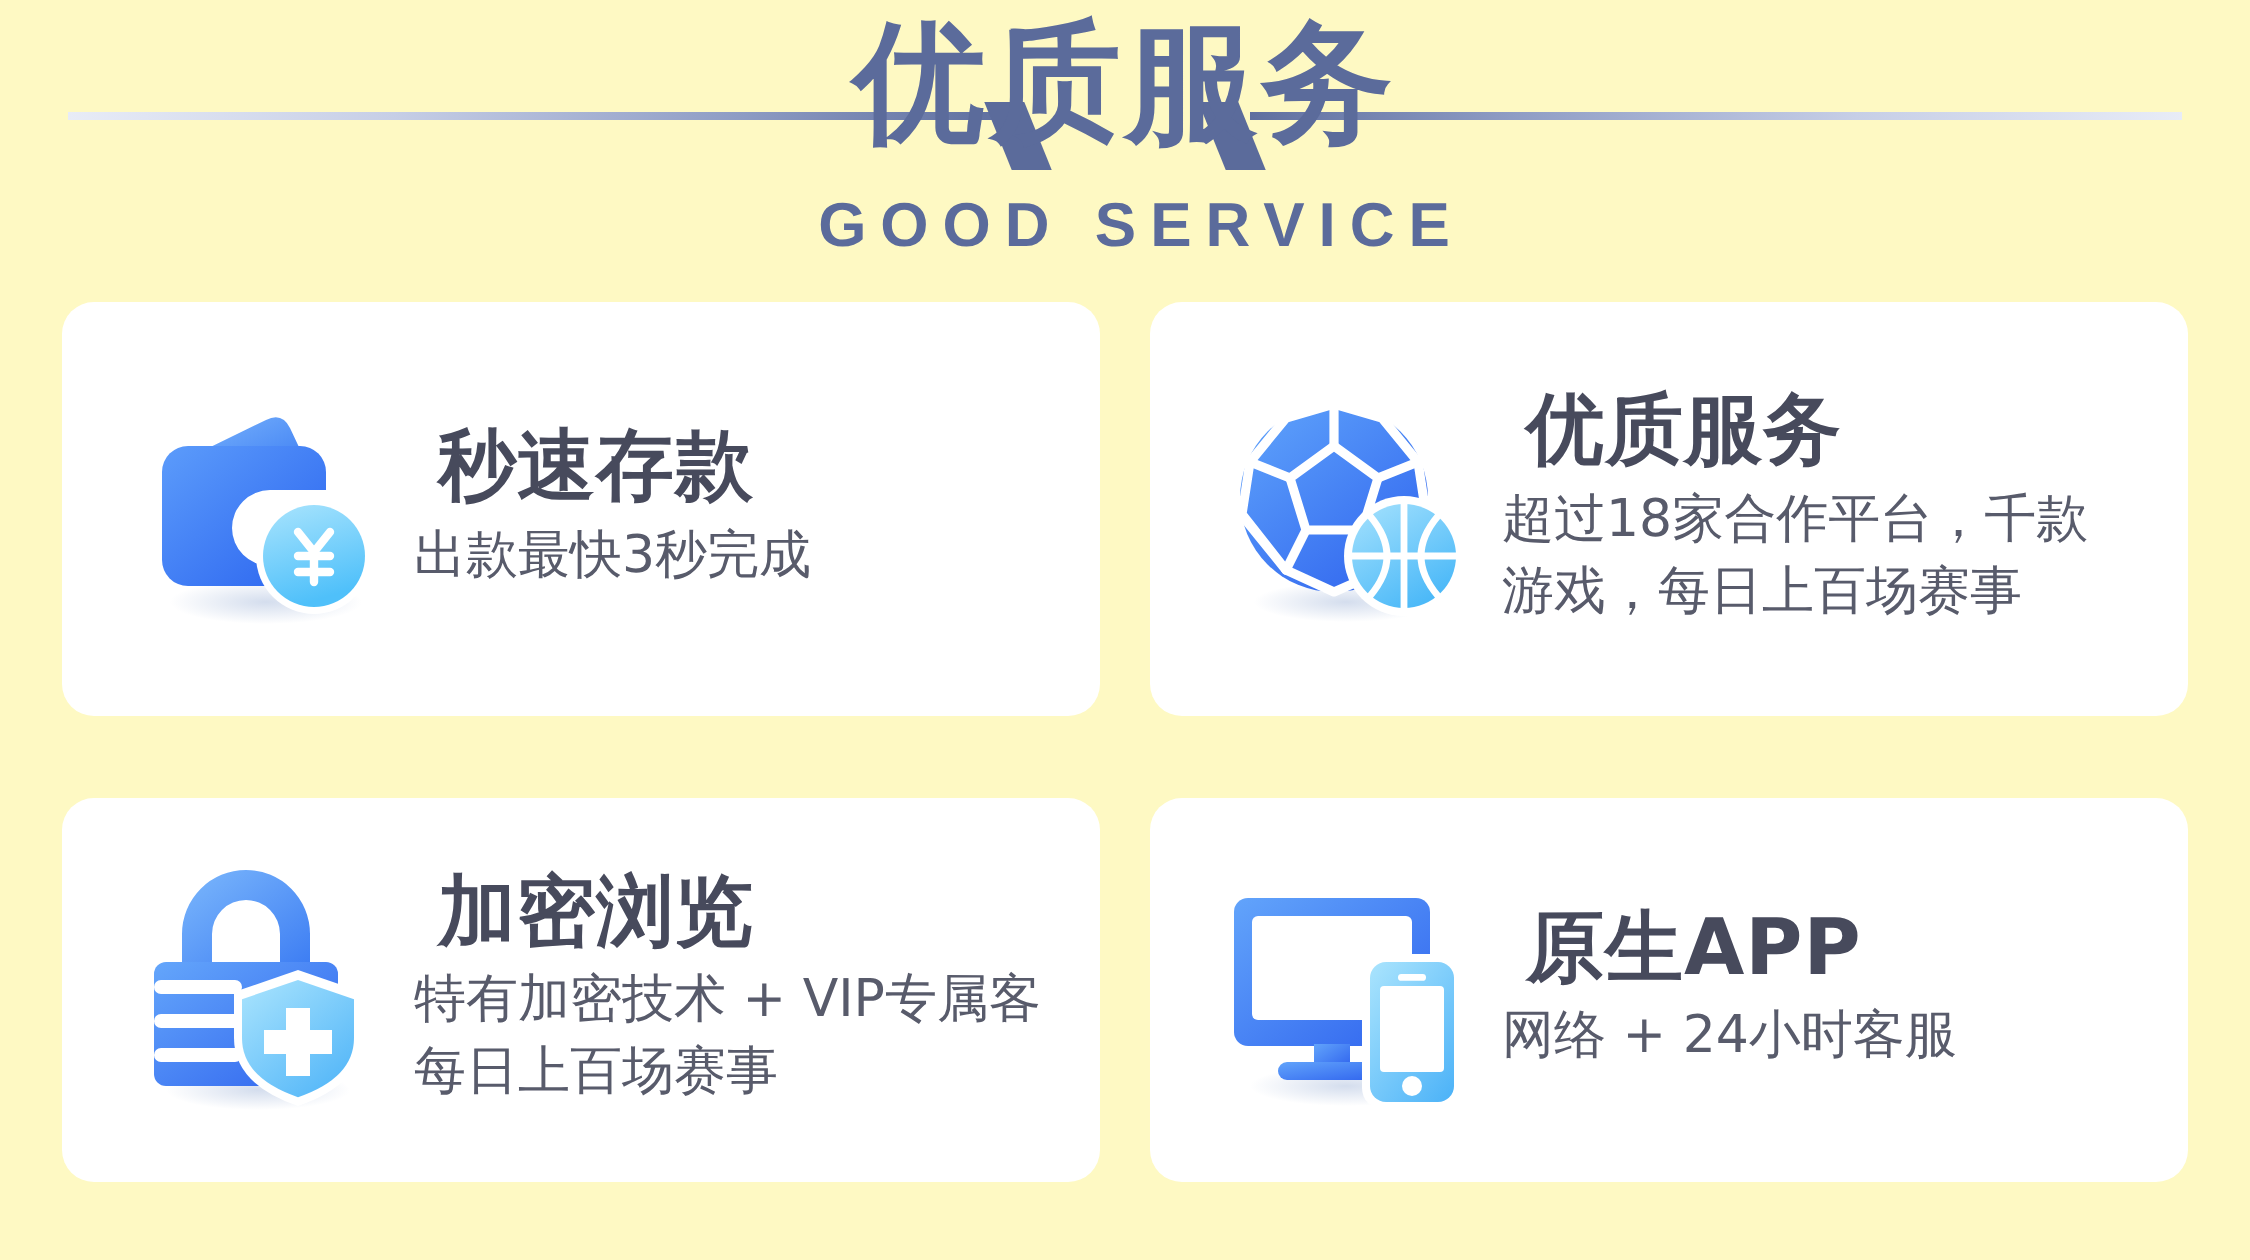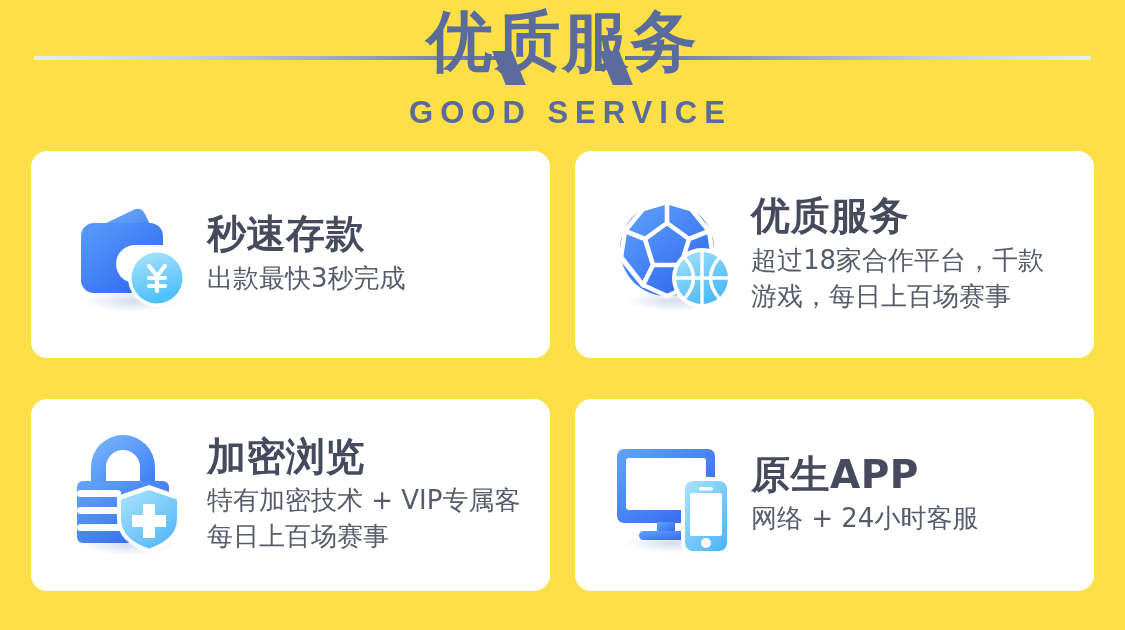--- a/index.html
+++ b/index.html
@@ -2,21 +2,21 @@
 <html><head>
 <meta charset="utf-8">
 <style>
   * { margin:0; padding:0; box-sizing:border-box; }
   html, body {
     width:1125px; height:630px;
     background:#000000;
     overflow:hidden;
     font-family:"Liberation Sans","DejaVu Sans",sans-serif;
   }
-  .page { position:relative; width:1125px; height:630px; background:#fde047; }
+  .page { position:relative; width:1125px; height:630px; background:#fef9c3; }
 
   
   .header { position:absolute; left:0; top:0; width:1125px; height:140px; }
 
   .rule { position:absolute; top:56px; height:4px; }
   .rule-left  { left:34px;  width:466px;
     background:linear-gradient(to right,#e8ecf7 0%, #c6cee6 35%, #8e9cc4 72%, #5f6f9f 100%); }
   .rule-right { right:34px; width:466px;
     background:linear-gradient(to left,#e8ecf7 0%, #c6cee6 35%, #8e9cc4 72%, #5f6f9f 100%); }
 
@@ -42,21 +42,21 @@
   .card { background:#ffffff; border-radius:16px;
     display:flex; align-items:center; padding:0 14px 0 30px; overflow:hidden; }
 
   .icon-wrap { flex:0 0 auto; width:140px; height:140px;
     position:relative; display:flex; align-items:center; justify-content:center; }
   .icon-wrap svg { width:140px; height:140px; display:block; }
 
   .texts { flex:1 1 auto; min-width:0; padding-left:6px; }
   .c-title { font-size:39px; font-weight:bold; color:#474a5c;
     line-height:1.12; letter-spacing:0.5px; white-space:nowrap;
-    font-family:"DejaVu Sans","Liberation Sans",sans-serif; }
+    font-family:"DejaVu Sans","Liberation Sans",sans-serif;margin-left:12px; }
   .c-desc { font-size:26px; color:#585b6b; line-height:1.38;
     margin-top:5px; letter-spacing:0px;
     font-family:"DejaVu Sans","Liberation Sans",sans-serif; }
   .card-wide .c-desc { max-width:330px; }
 </style>
 </head>
 <body>
 
 <div class="page">
 

